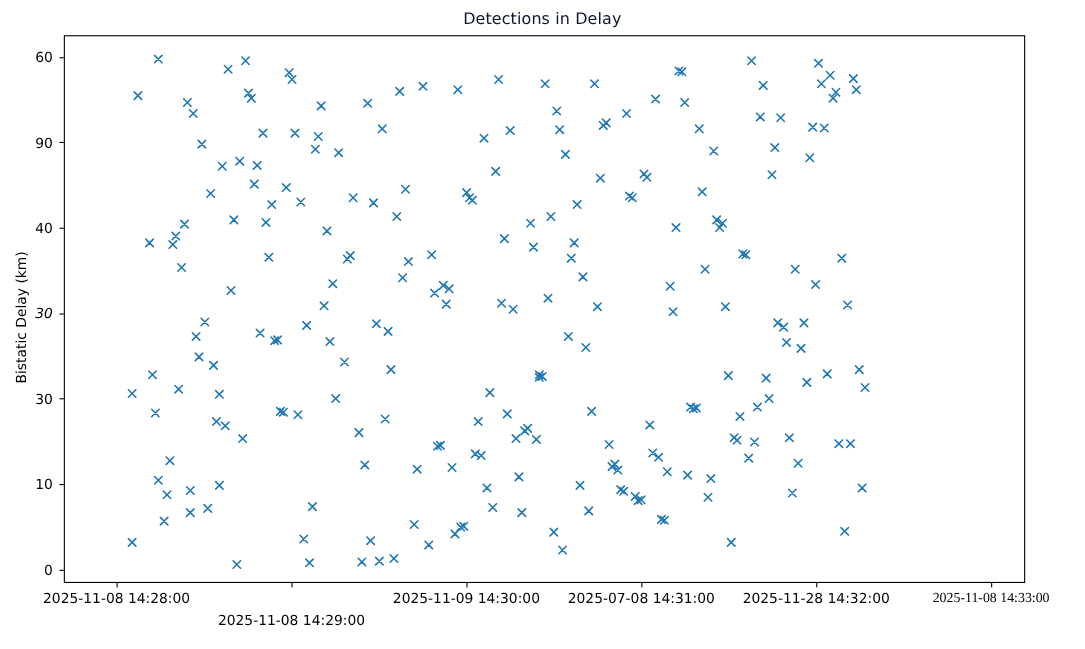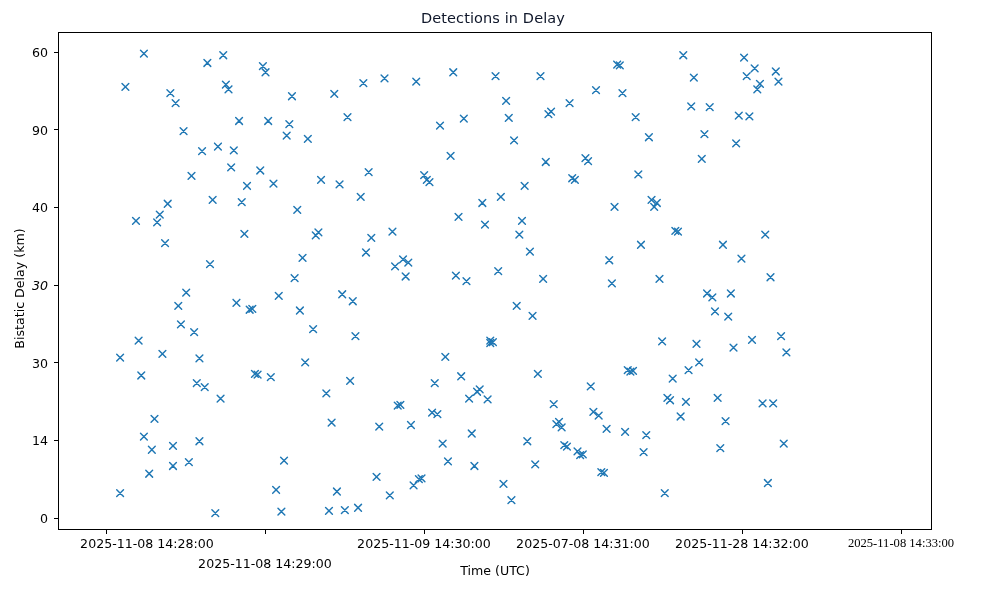--- a/index.html
+++ b/index.html
@@ -358,43 +358,42 @@
           <path d="M717.70,45.34L724.50,52.14M717.70,52.14L724.50,45.34"></path>
           <path d="M720.35,300.86L727.15,307.66M720.35,307.66L727.15,300.86"></path>
           <path d="M723.00,408.82L729.80,415.62M723.00,415.62L729.80,408.82"></path>
           <path d="M725.65,317.17L732.45,323.97M725.65,323.97L732.45,317.17"></path>
         </g>
       </svg>
   </div>
 
   <div id="axes-decor">
       <div class="tick-mark-x" style="left: 105.5px;"></div>
-      <div class="xtick-label" style="left: 106px; margin-left: 41px;">2025-11-08 14:28:00</div>
+      <div class="xtick-label" style="left: 106px;">2025-11-08 14:28:00</div>
       <div class="tick-mark-x" style="left: 264.5px;"></div>
       <div class="xtick-label" style="left: 265px; margin-top: 20px;">2025-11-08 14:29:00</div>
       <div class="tick-mark-x" style="left: 423.5px;"></div>
       <div class="xtick-label" style="left: 424px;">2025-11-09 14:30:00</div>
       <div class="tick-mark-x" style="left: 582.5px;"></div>
       <div class="xtick-label" style="left: 583px;">2025-07-08 14:31:00</div>
       <div class="tick-mark-x" style="left: 741.5px;"></div>
       <div class="xtick-label" style="left: 742px;">2025-11-28 14:32:00</div>
       <div class="tick-mark-x" style="left: 900.5px;"></div>
       <div class="xtick-label" style="left: 901px; font-family: Liberation Serif, serif;">2025-11-08 14:33:00</div>
       <div class="tick-mark-y" style="top: 517.5px;"></div>
       <div class="ytick-label" style="top: 518px;">0</div>
       <div class="tick-mark-y" style="top: 439.833px;"></div>
-      <div class="ytick-label" style="top: 440.333px;">14</div>
+      <div class="ytick-label" style="top: 440.333px;">10</div>
       <div class="tick-mark-y" style="top: 362.167px;"></div>
       <div class="ytick-label" style="top: 362.667px;">30</div>
       <div class="tick-mark-y" style="top: 284.5px;"></div>
       <div class="ytick-label" style="top: 285px; font-style: italic;">30</div>
       <div class="tick-mark-y" style="top: 206.833px;"></div>
       <div class="ytick-label" style="top: 207.333px;">40</div>
       <div class="tick-mark-y" style="top: 129.167px;"></div>
       <div class="ytick-label" style="top: 129.667px;">90</div>
       <div class="tick-mark-y" style="top: 51.5px;"></div>
       <div class="ytick-label" style="top: 52px;">60</div>
     </div>
 
-  <div id="xlabel">Time (UTC)</div>
   <div id="ylabel">Bistatic Delay (km)</div>
 
 </div>
 
 </body></html>

